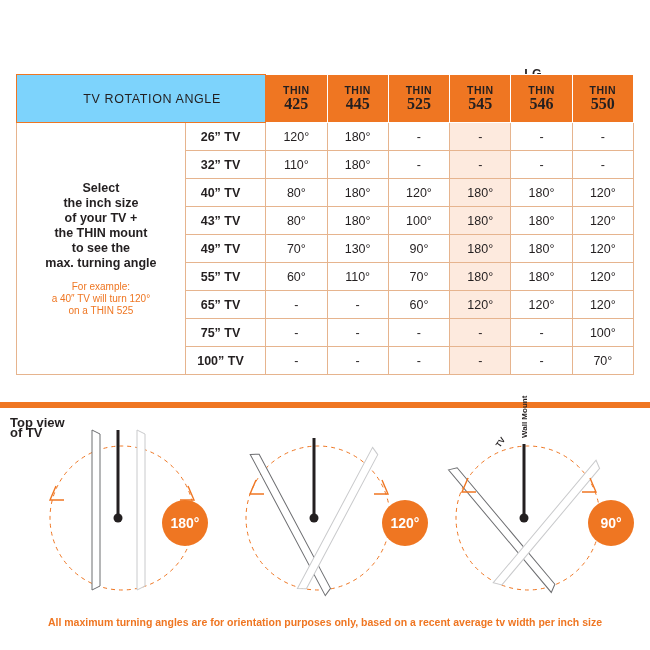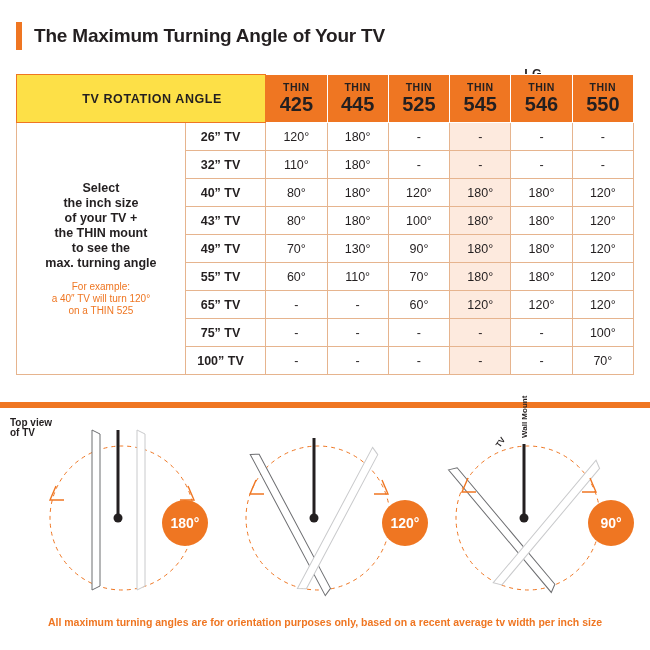--- a/index.html
+++ b/index.html
@@ -57,40 +57,40 @@
     border: 1px solid #e6b48e;
     padding: 0;
     font-size: 12.5px;
     color: #231f20;
     text-align: center;
     vertical-align: middle;
   }
 
   
   .hdr-label {
-    background: #fde047;
+    background: #7dd3fc;
     color: #ffffff;
     font-size: 13.5px;
-    font-weight: bold;
+    font-weight: normal;
     letter-spacing: 0.6px;
     text-align: left;
     padding-left: 22px !important;
     height: 48px;
     border: 1px solid #ef7622 !important;
   }
   .colhead {
     background: #ef7622;
     color: #ffffff;
     height: 48px;
     border: 1px solid #ffffff !important;
     line-height: 1.05;
     padding: 4px 0 !important;
   }
   .colhead .ch-top { font-size: 10.5px; font-weight: bold; letter-spacing: 0.5px; display:block; }
-  .colhead .ch-num { font-size: 20px; font-weight: bold; display:block; }
+  .colhead .ch-num { font-size: 16px; font-weight: bold; display:block;font-family:Liberation Serif, serif; }
 
   .colhead.highlight { background: #ef7622; }
 
   
   .left-note {
     width: 168px;
     background: #ffffff;
     font-size: 11.5px;
     line-height: 15px;
     color: #ef7622;
@@ -133,21 +133,21 @@
 
   
   .diagram {
     position: absolute;
     left: 0; top: 408px;
     width: 650px; height: 200px;
   }
   .topview {
     position: absolute;
     left: 10px; top: 10px;
-    font-size: 10px;
+    font-size: 13px;
     font-weight: bold;
     color: #231f20;
     line-height: 10px;
   }
   .badge {
     position: absolute;
     width: 46px; height: 46px;
     border-radius: 50%;
     background: #ef7622;
     color: #ffffff;
@@ -175,24 +175,20 @@
     font-size: 10.5px;
     font-weight: bold;
     color: #ef7622;
   }
 </style>
 </head>
 <body>
 
 <div class="page">
 
-  <div class="title-row">
-    <div class="title-bar"></div>
-    <div class="title-text">The Maximum Turning Angle of Your TV</div>
-  </div>
 
   <div class="super-head" id="sh-lg">
     <div>LG</div>
     <div>OLED</div>
   </div>
 
   <table class="tbl">
     <tbody>
         <tr>
       <td class="hdr-label" colspan="2">TV ROTATION ANGLE</td>

